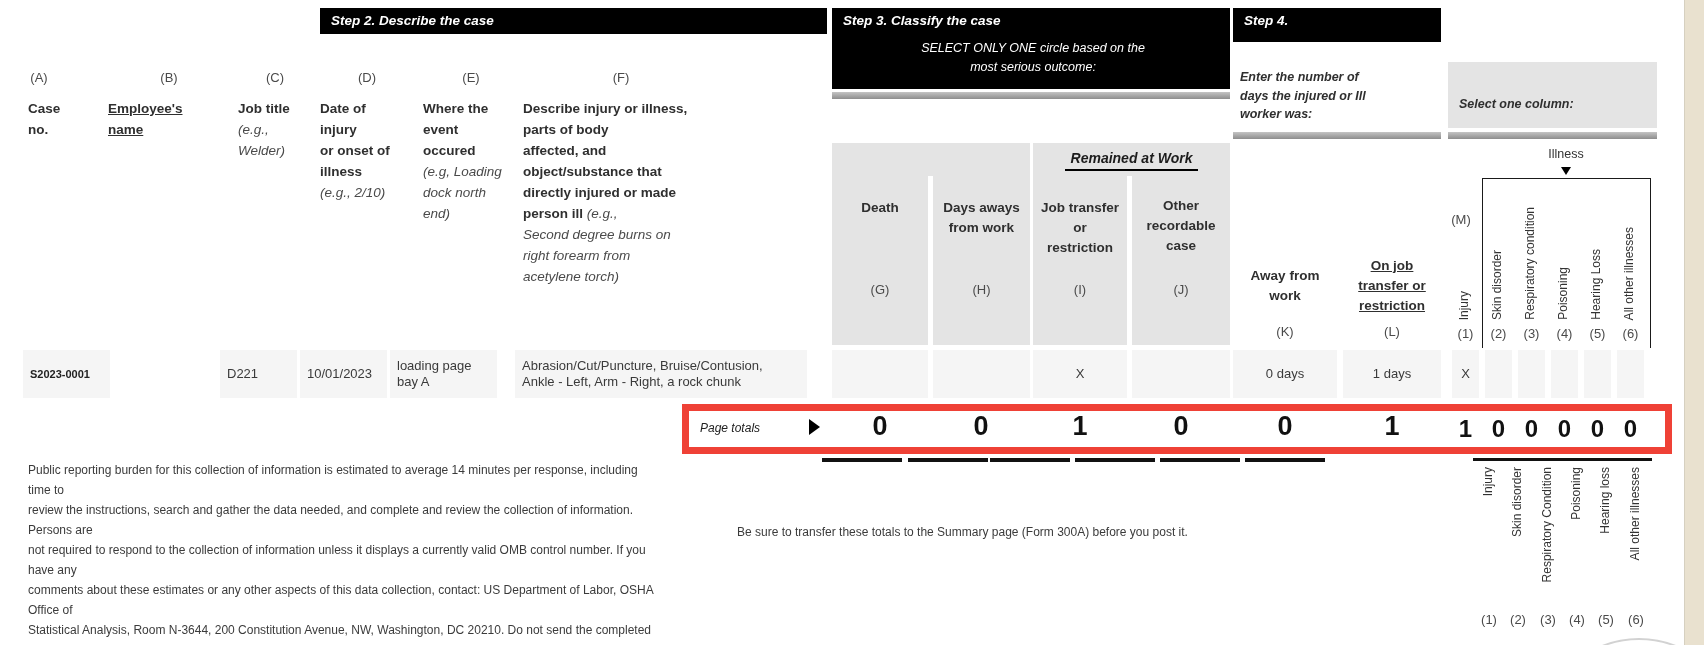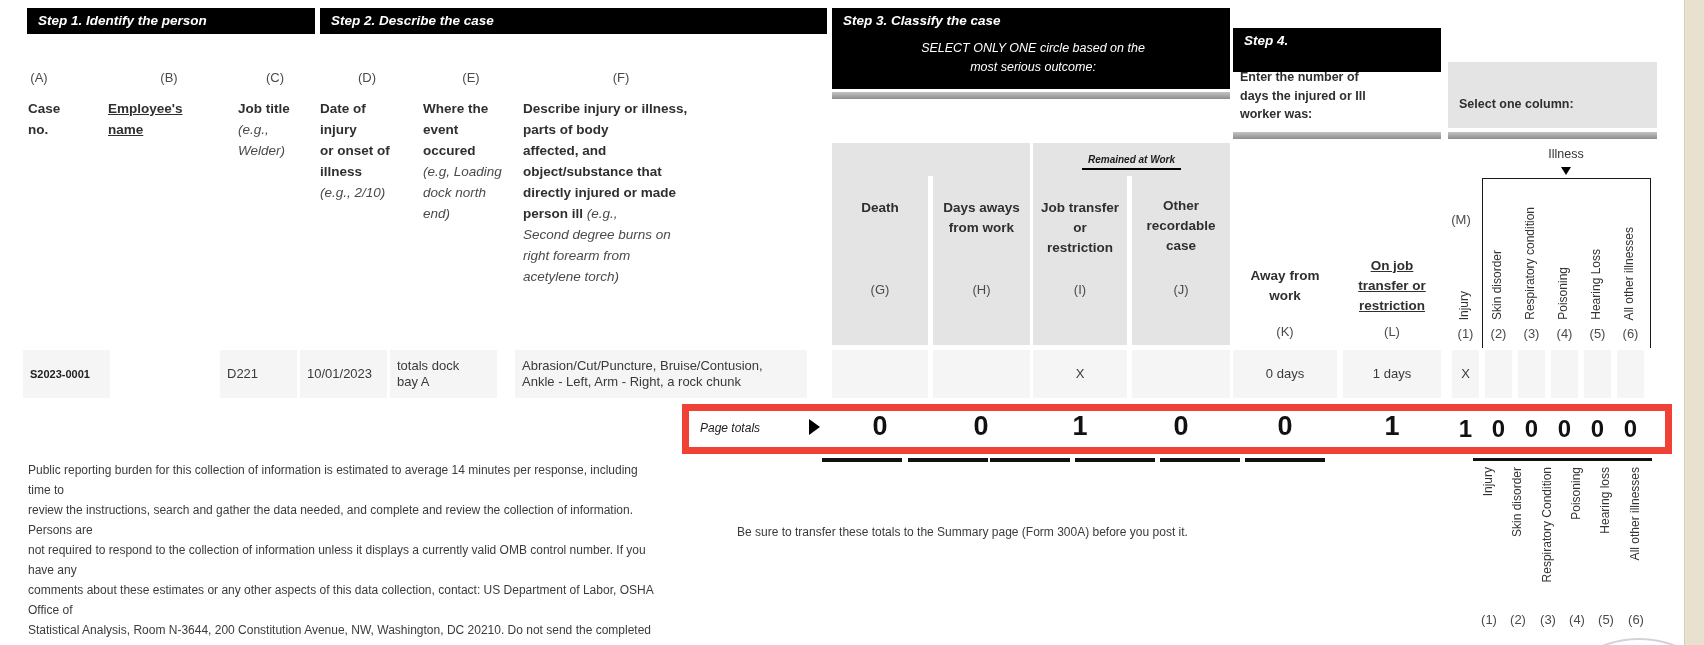--- a/index.html
+++ b/index.html
@@ -6,50 +6,49 @@
   #page{position:relative;width:1704px;height:645px;background:#fff;overflow:hidden;
         font-family:"Liberation Sans","DejaVu Sans",sans-serif;}
   .abs{position:absolute;}
   .bar{background:#000;color:#fff;font-weight:bold;font-style:italic;font-size:13.5px;
        line-height:26px;padding-left:11px;box-sizing:border-box;}
   .barnote{color:#fff;font-style:italic;font-size:12.5px;line-height:19px;white-space:pre-line;}
   .gbar{background:linear-gradient(#c4c4c4,#8d8d8d);}
   .gbox{background:#e4e4e4;}
   .hdr{font-weight:bold;color:#2f2f2f;font-size:13.5px;line-height:21px;white-space:pre-line;}
   .ex{font-style:italic;font-weight:normal;color:#4a4a4a;}
-  .note{font-weight:bold;color:#2f2f2f;font-size:12.5px;line-height:18.5px;white-space:pre-line;}
+  .note{font-weight:bold;font-style:italic;color:#2f2f2f;font-size:12.5px;line-height:18.5px;white-space:pre-line;}
   .letter{color:#4a4a4a;font-size:13px;text-align:center;}
   .chdr{font-weight:bold;color:#2f2f2f;font-size:13.5px;line-height:20px;text-align:center;white-space:pre-line;}
   .cell{background:#f5f5f5;box-sizing:border-box;display:flex;flex-direction:column;
         justify-content:center;font-size:13px;color:#3a3a3a;line-height:16px;
         white-space:pre-line;padding-left:7px;}
   .cc{align-items:center;padding-left:0;}
   .vtext{writing-mode:vertical-rl;transform:rotate(180deg);font-size:12px;color:#333;width:16px;text-align:left;}
   .num{font-weight:bold;color:#111;text-align:center;font-size:27px;line-height:34px;}
   .mnum{font-size:24px;}
   .ul{background:#111;}
-  .remained{font-weight:bold;font-style:italic;font-size:10px;color:#1c1c1c;
+  .remained{font-weight:bold;font-style:italic;font-size:14px;color:#1c1c1c;
             border-bottom:2px solid #000;padding:0 6px 3px 6px;display:inline-block;}
   .tri-right{width:0;height:0;border-top:8px solid transparent;border-bottom:8px solid transparent;
              border-left:11px solid #000;}
   .tri-down{width:0;height:0;border-left:5px solid transparent;border-right:5px solid transparent;
             border-top:8px solid #000;}
   .small{font-size:12px;color:#3b3b3b;line-height:20px;white-space:pre-line;}
 </style>
 </head>
 <body>
 
 <div id="page">
 
-  <div class="abs bar" style="left:27px;top:8px;width:288px;height:26px;">Step 1. Identify the person</div>
   <div class="abs bar" style="left:320px;top:8px;width:507px;height:26px;">Step 2. Describe the case</div>
   <div class="abs bar" style="left:832px;top:8px;width:398px;height:81px;">Step 3. Classify the case</div>
   <div class="abs barnote" style="left:843px;top:39px;width:380px;text-align:center;">SELECT ONLY ONE circle based on the
 most serious outcome:</div>
-  <div class="abs bar" style="left:1233px;top:8px;width:208px;height:44px;margin-top:20px;">Step 4.</div>
+  <div class="abs bar" style="left:1233px;top:8px;width:208px;height:34px;">Step 4.</div>
 
   <div class="abs gbar" style="left:832px;top:92px;width:398px;height:7px;"></div>
   <div class="abs gbar" style="left:1233px;top:132px;width:208px;height:7px;"></div>
   <div class="abs gbar" style="left:1448px;top:132px;width:209px;height:7px;"></div>
 
   <div class="abs note" style="left:1240px;top:68px;width:170px;">Enter the number of
 days the injured or Ill
 worker was:</div>
   <div class="abs gbox" style="left:1448px;top:62px;width:209px;height:66px;"></div>
   <div class="abs note" style="left:1459px;top:95px;width:190px;">Select one column:</div>
@@ -133,21 +132,21 @@
   <div class="abs letter" style="left:1452px;top:326px;width:27px;">(1)</div>
   <div class="abs letter" style="left:1485px;top:326px;width:27px;">(2)</div>
   <div class="abs letter" style="left:1518px;top:326px;width:27px;">(3)</div>
   <div class="abs letter" style="left:1551px;top:326px;width:27px;">(4)</div>
   <div class="abs letter" style="left:1584px;top:326px;width:27px;">(5)</div>
   <div class="abs letter" style="left:1617px;top:326px;width:27px;">(6)</div>
 
   <div class="abs cell" style="left:23px;top:350px;width:87px;height:48px;font-size:11px;font-weight:bold;color:#222;">S2023-0001</div>
   <div class="abs cell" style="left:220px;top:350px;width:77px;height:48px;">D221</div>
   <div class="abs cell" style="left:300px;top:350px;width:87px;height:48px;">10/01/2023</div>
-  <div class="abs cell" style="left:390px;top:350px;width:107px;height:48px;">totals dock
+  <div class="abs cell" style="left:390px;top:350px;width:107px;height:48px;">loading page
 bay A</div>
   <div class="abs cell" style="left:515px;top:350px;width:292px;height:48px;">Abrasion/Cut/Puncture, Bruise/Contusion,
 Ankle - Left, Arm - Right, a rock chunk</div>
   <div class="abs cell cc" style="left:832px;top:350px;width:96px;height:48px;"></div>
   <div class="abs cell cc" style="left:933px;top:350px;width:97px;height:48px;"></div>
   <div class="abs cell cc" style="left:1033px;top:350px;width:94px;height:48px;">X</div>
   <div class="abs cell cc" style="left:1132px;top:350px;width:98px;height:48px;"></div>
   <div class="abs cell cc" style="left:1233px;top:350px;width:104px;height:48px;">0 days</div>
   <div class="abs cell cc" style="left:1343px;top:350px;width:98px;height:48px;">1 days</div>
   <div class="abs cell cc" style="left:1452px;top:350px;width:27px;height:48px;">X</div>

